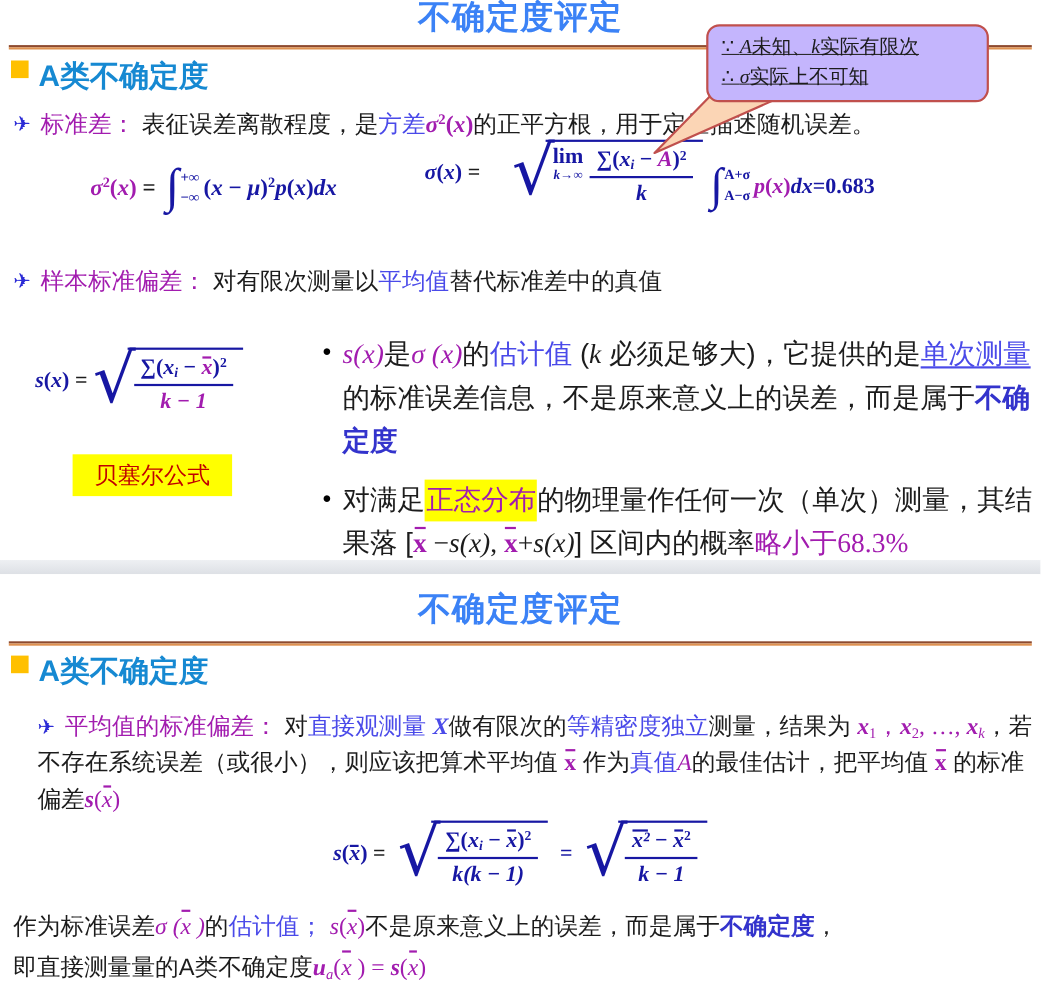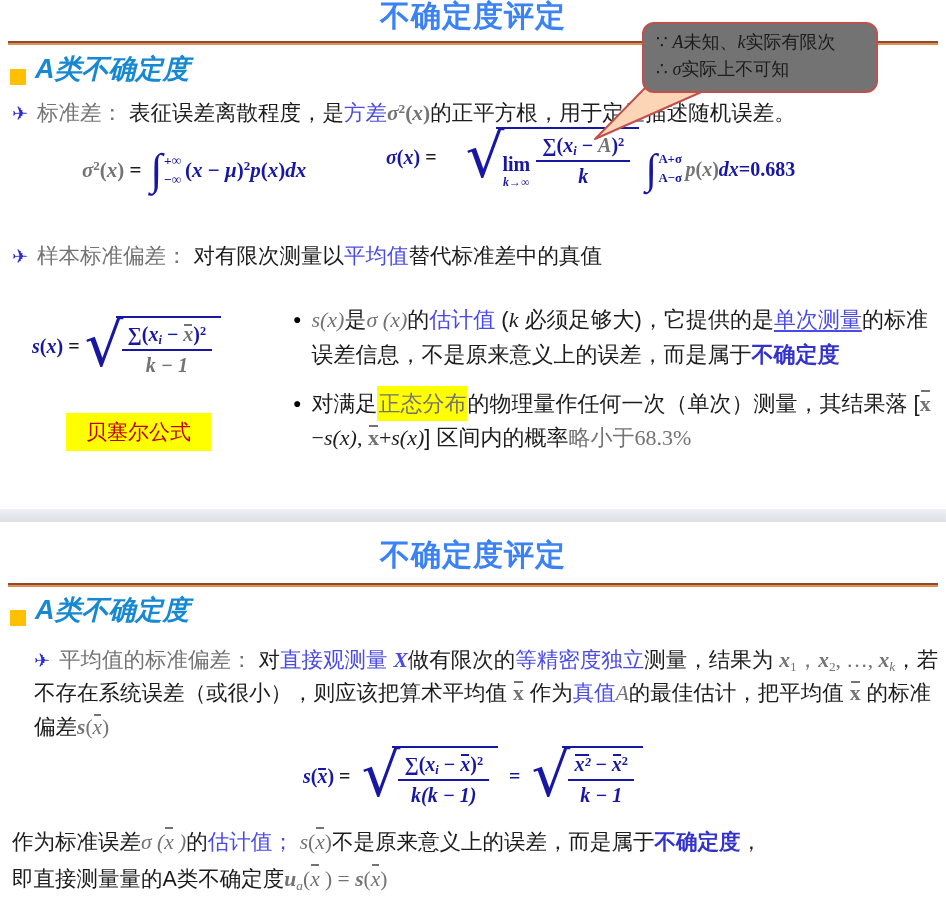--- a/index.html
+++ b/index.html
@@ -13,28 +13,28 @@
   .slide1 { height:509px; }
   .slide2 { height:379px; }
   .sep { height:13px; background:linear-gradient(180deg,#eef0f3,#dde0e5); }
 
   .slide-title {
     position:absolute; left:0; width:100%; text-align:center; margin:0;
     font-size:30px; font-weight:700; color:#3b82f6; letter-spacing:1px; line-height:1.08;
   }
   .rule { position:absolute; left:8px; right:8px; height:1px;
     border-top:2px solid #8d4a2f; border-bottom:2px solid #de9150; }
-  .section-head { position:absolute; display:flex; align-items:flex-end;font-style:italic; }
+  .section-head { position:absolute; display:flex; align-items:flex-start; }
   .sq { width:16px; height:16px; background:#FFC000; margin-right:9px; flex:none; }
   .section-title { font-size:27px; font-weight:700; color:#1689D2; line-height:1.1; }
 
   
   .sg { white-space:pre-wrap; }
   .k  { color:#1c1c1c; }
-  .rd { color:#737373; }
+  .rd { color:#a21caf; }
   .bl { color:#4A4AE9; }
   .bb { color:#3333CC; font-weight:700; }
   .nv { color:#1717A3; }
   .m  { font-family:"Liberation Serif","DejaVu Serif",serif; }
   .it { font-style:italic; }
   .bi { font-style:italic; font-weight:700; }
   .b  { font-weight:700; }
   .sup { font-size:0.62em; position:relative; top:-0.5em; }
   .sub { font-size:0.62em; position:relative; top:0.28em; }
   .u  { text-decoration:underline; text-decoration-thickness:1.5px; text-underline-offset:3px; }
@@ -51,50 +51,50 @@
   
   .fml { position:absolute; display:flex; align-items:center; font-size:20px; }
   .f1 { font-size:21px;margin-left:24px; }
   .intgrp { display:inline-flex; align-items:center; margin:0 0.18em; }
   .bigint { font-size:2.1em; line-height:1; font-family:"Liberation Serif",serif; }
   .limcol { display:inline-flex; flex-direction:column; justify-content:space-between;
     height:2.45em; font-size:0.64em; line-height:1; padding-left:0.1em; font-weight:700; }
   .sqrt { display:inline-flex; align-items:center; vertical-align:middle; }
   .radical { font-family:"DejaVu Sans",sans-serif; font-size:3.05em; line-height:0.92;
     margin-right:-0.13em; transform:translateY(-0.015em); font-weight:400; }
-  .rootbody { border-top:0.12em solid currentColor; display:inline-flex; align-items:flex-end;
+  .rootbody { border-top:0.12em solid currentColor; display:inline-flex; align-items:flex-start;
     padding:0.14em 0.45em 0 0.3em; }
   .limstk { display:inline-flex; flex-direction:column; align-items:center; line-height:1; margin-right:0.3em; }
   .limword { font-size:1em; }
   .limsub { font-size:0.6em; margin-top:0.12em; }
   .frac { display:inline-flex; flex-direction:column; align-items:center; vertical-align:middle; }
   .num { display:block; padding:0 0.3em 0.1em; border-bottom:0.1em solid currentColor; line-height:1.3; }
   .den { display:block; padding-top:0.1em; line-height:1.2; }
 
   
   .s1-title { top:0; }
   .rule1 { top:41px; }
   .s1-head { top:55px; left:10px; }
-  .callout { position:absolute; top:22px; left:642px; width:236px; z-index:3;
-    background:#737373; border:2px solid #C0504D; border-radius:12px;
-    padding:5px 12px 7px; font-size:18px; line-height:1.52; color:#2b2b2b; }
+  .callout { position:absolute; top:22px; left:642px; width:257px; z-index:3;
+    background:#c4b5fd; border:2px solid #C0504D; border-radius:12px;
+    padding:5px 12px 7px; font-size:18px; line-height:1.52; color:#2b2b2b;text-decoration:underline; }
   .callout-line { white-space:nowrap; }
   .callout-tail { position:absolute; left:575px; top:85px; width:150px; height:56px; z-index:2; }
   .std-line { top:99px; left:12px; right:2px; }
   .fml.f1 { top:148px; left:58px; }
   .fml.f2 { top:127px; left:386px;gap:24px; }
   .fml.f3 { top:148px; left:642px; }
   .sample-line { top:242px; left:12px; right:4px; }
   .fml.sx-f { top:316px; left:32px; }
   .bessel { position:absolute; top:413px; left:66px; display:inline-block;
     background:#FFFF00; color:#C00000; font-size:21px; padding:5px 20px; }
   .bullets { position:absolute; top:303px; left:293px; right:2px; }
   .bullet-item { display:flex; align-items:flex-start; margin-bottom:14px; }
   .dot { font-size:14px; line-height:2.3; margin-right:10px; color:#000; flex:none; }
-  .bullet-text { font-size:22px; line-height:1.58; }
+  .bullet-text { font-size:25px; line-height:1.58; }
 
   
   .s2-title { top:17px; }
   .rule2 { top:61px; }
   .s2-head { top:74px; left:10px; }
   .para { position:absolute; top:122px; left:34px; right:6px; font-size:21.5px; line-height:1.55; }
   .para .plane { display:inline; margin-right:9px; }
   .center-f { top:224px; left:0; width:100%; justify-content:center; }
   .center-f > * { margin:0 3px; }
   .final { position:absolute; top:302px; left:12px; right:4px; font-size:21.5px; line-height:1.72; }

